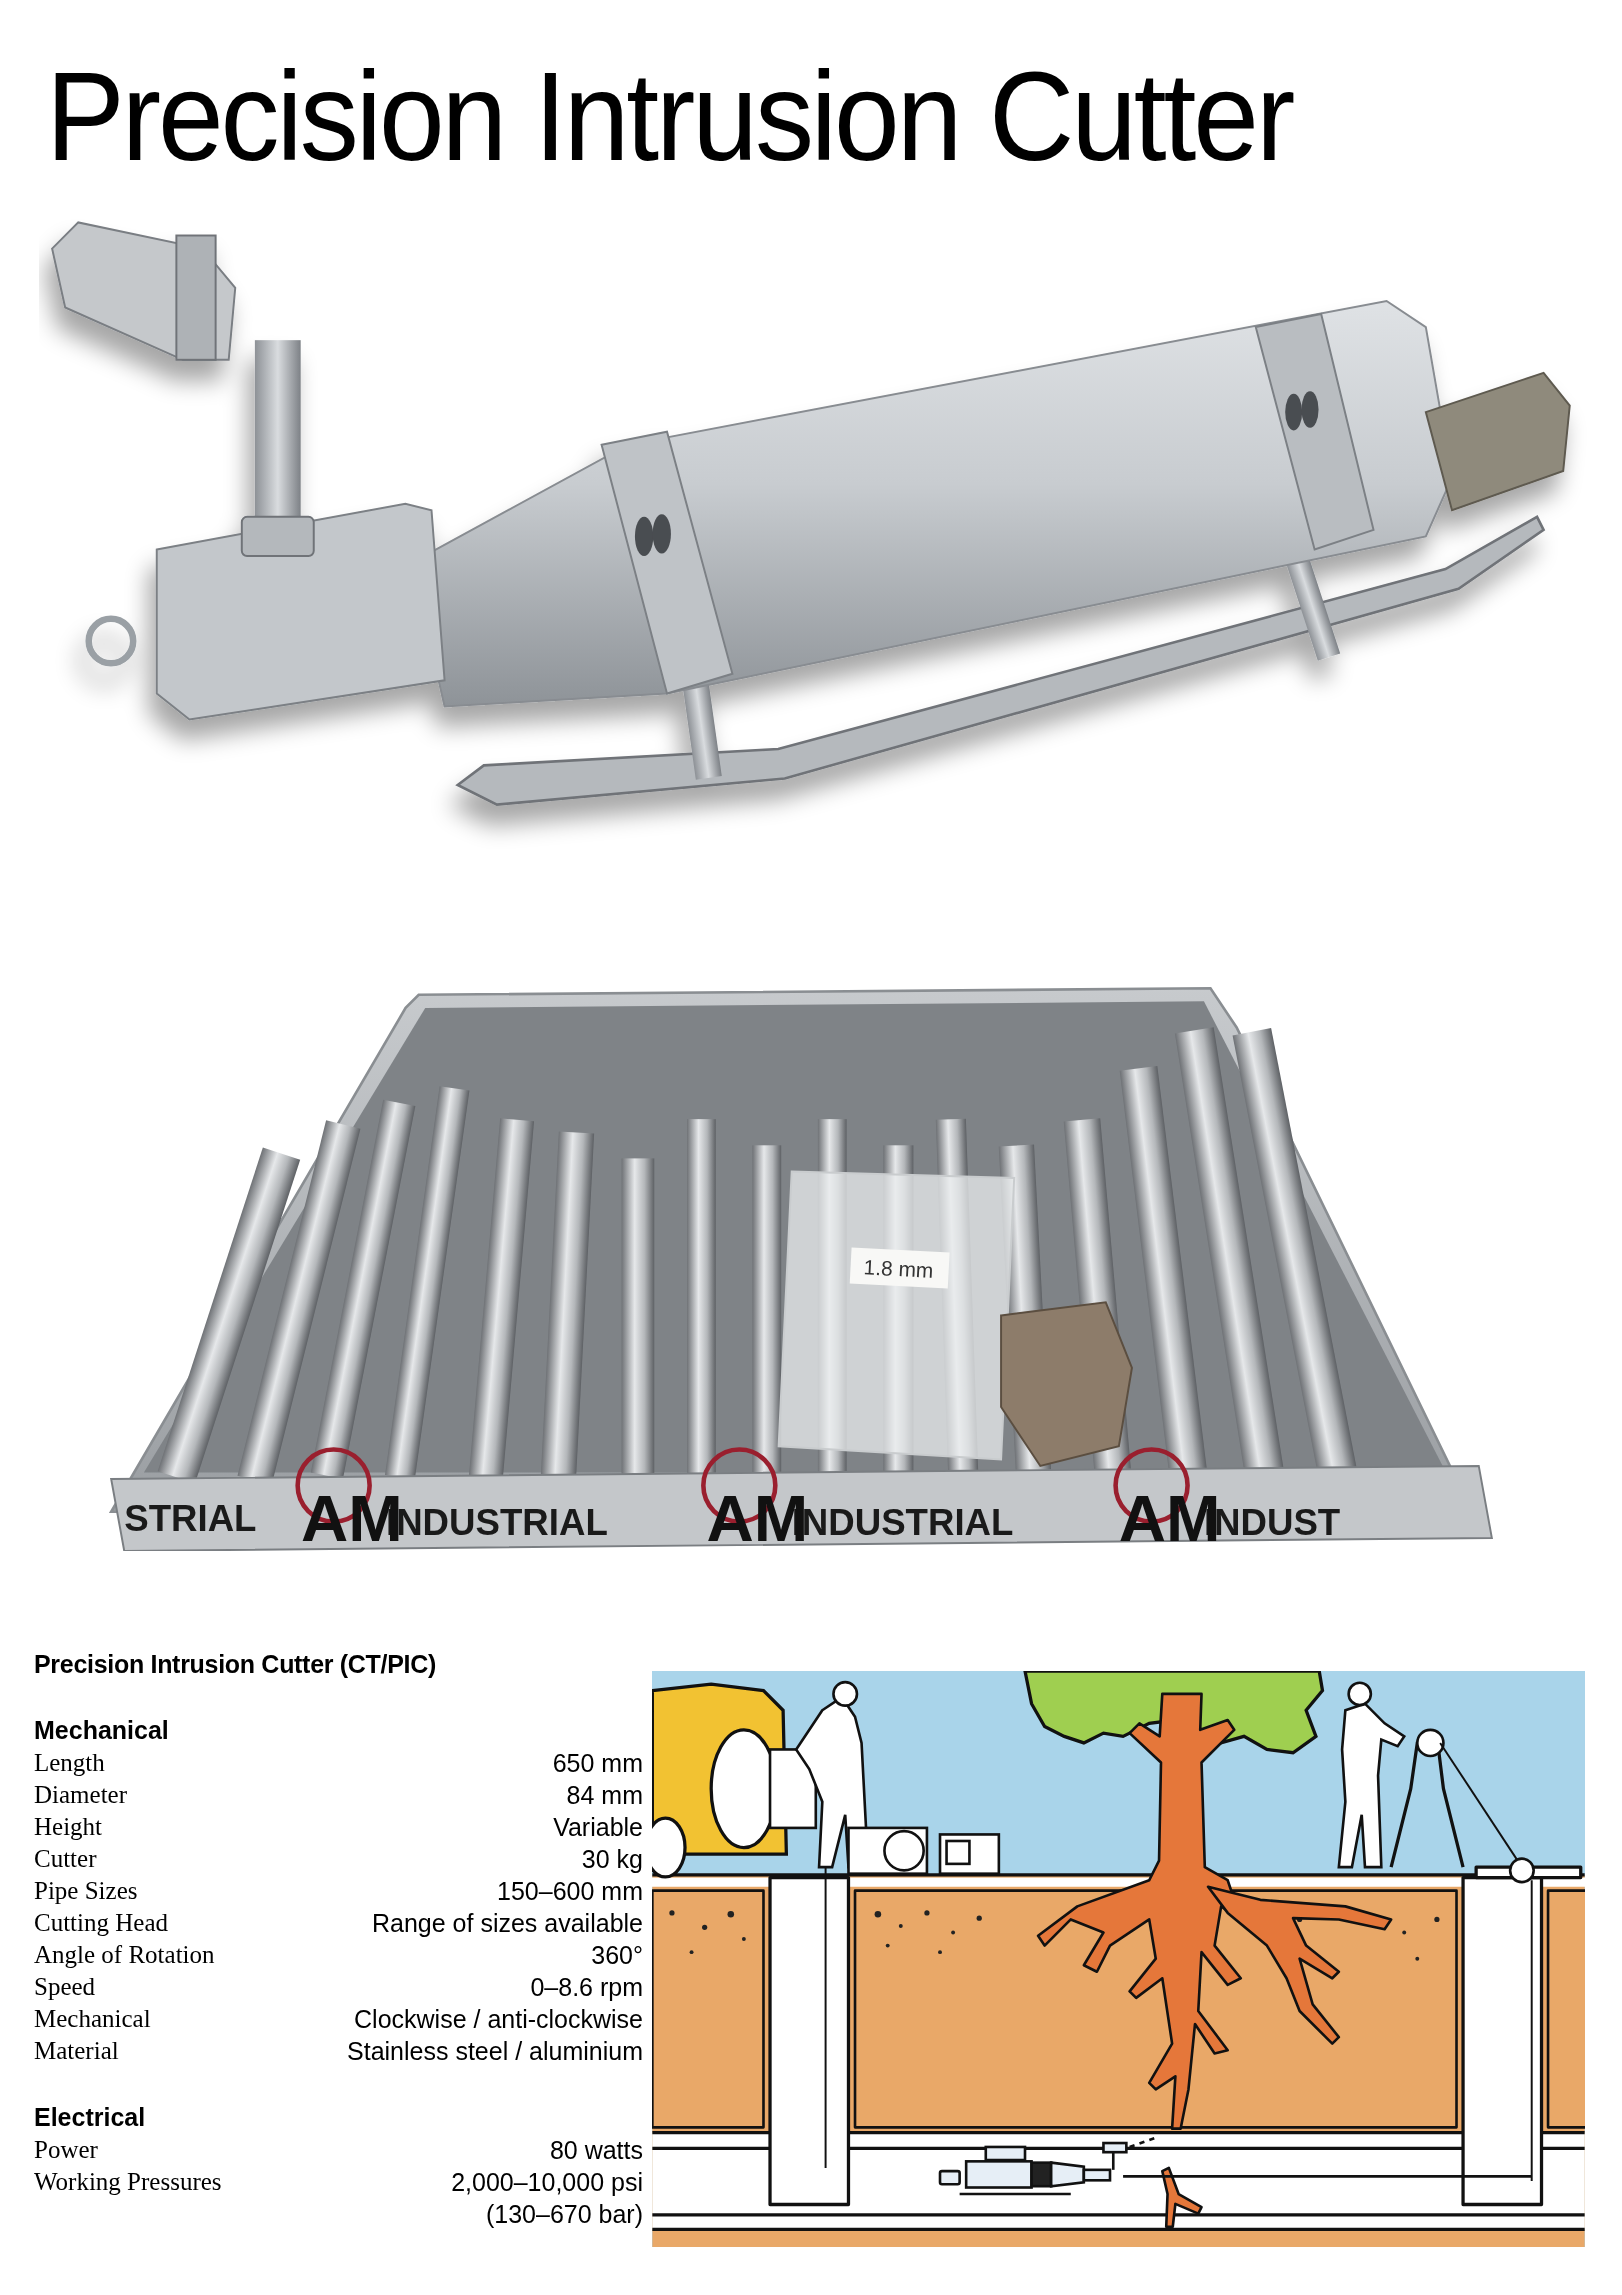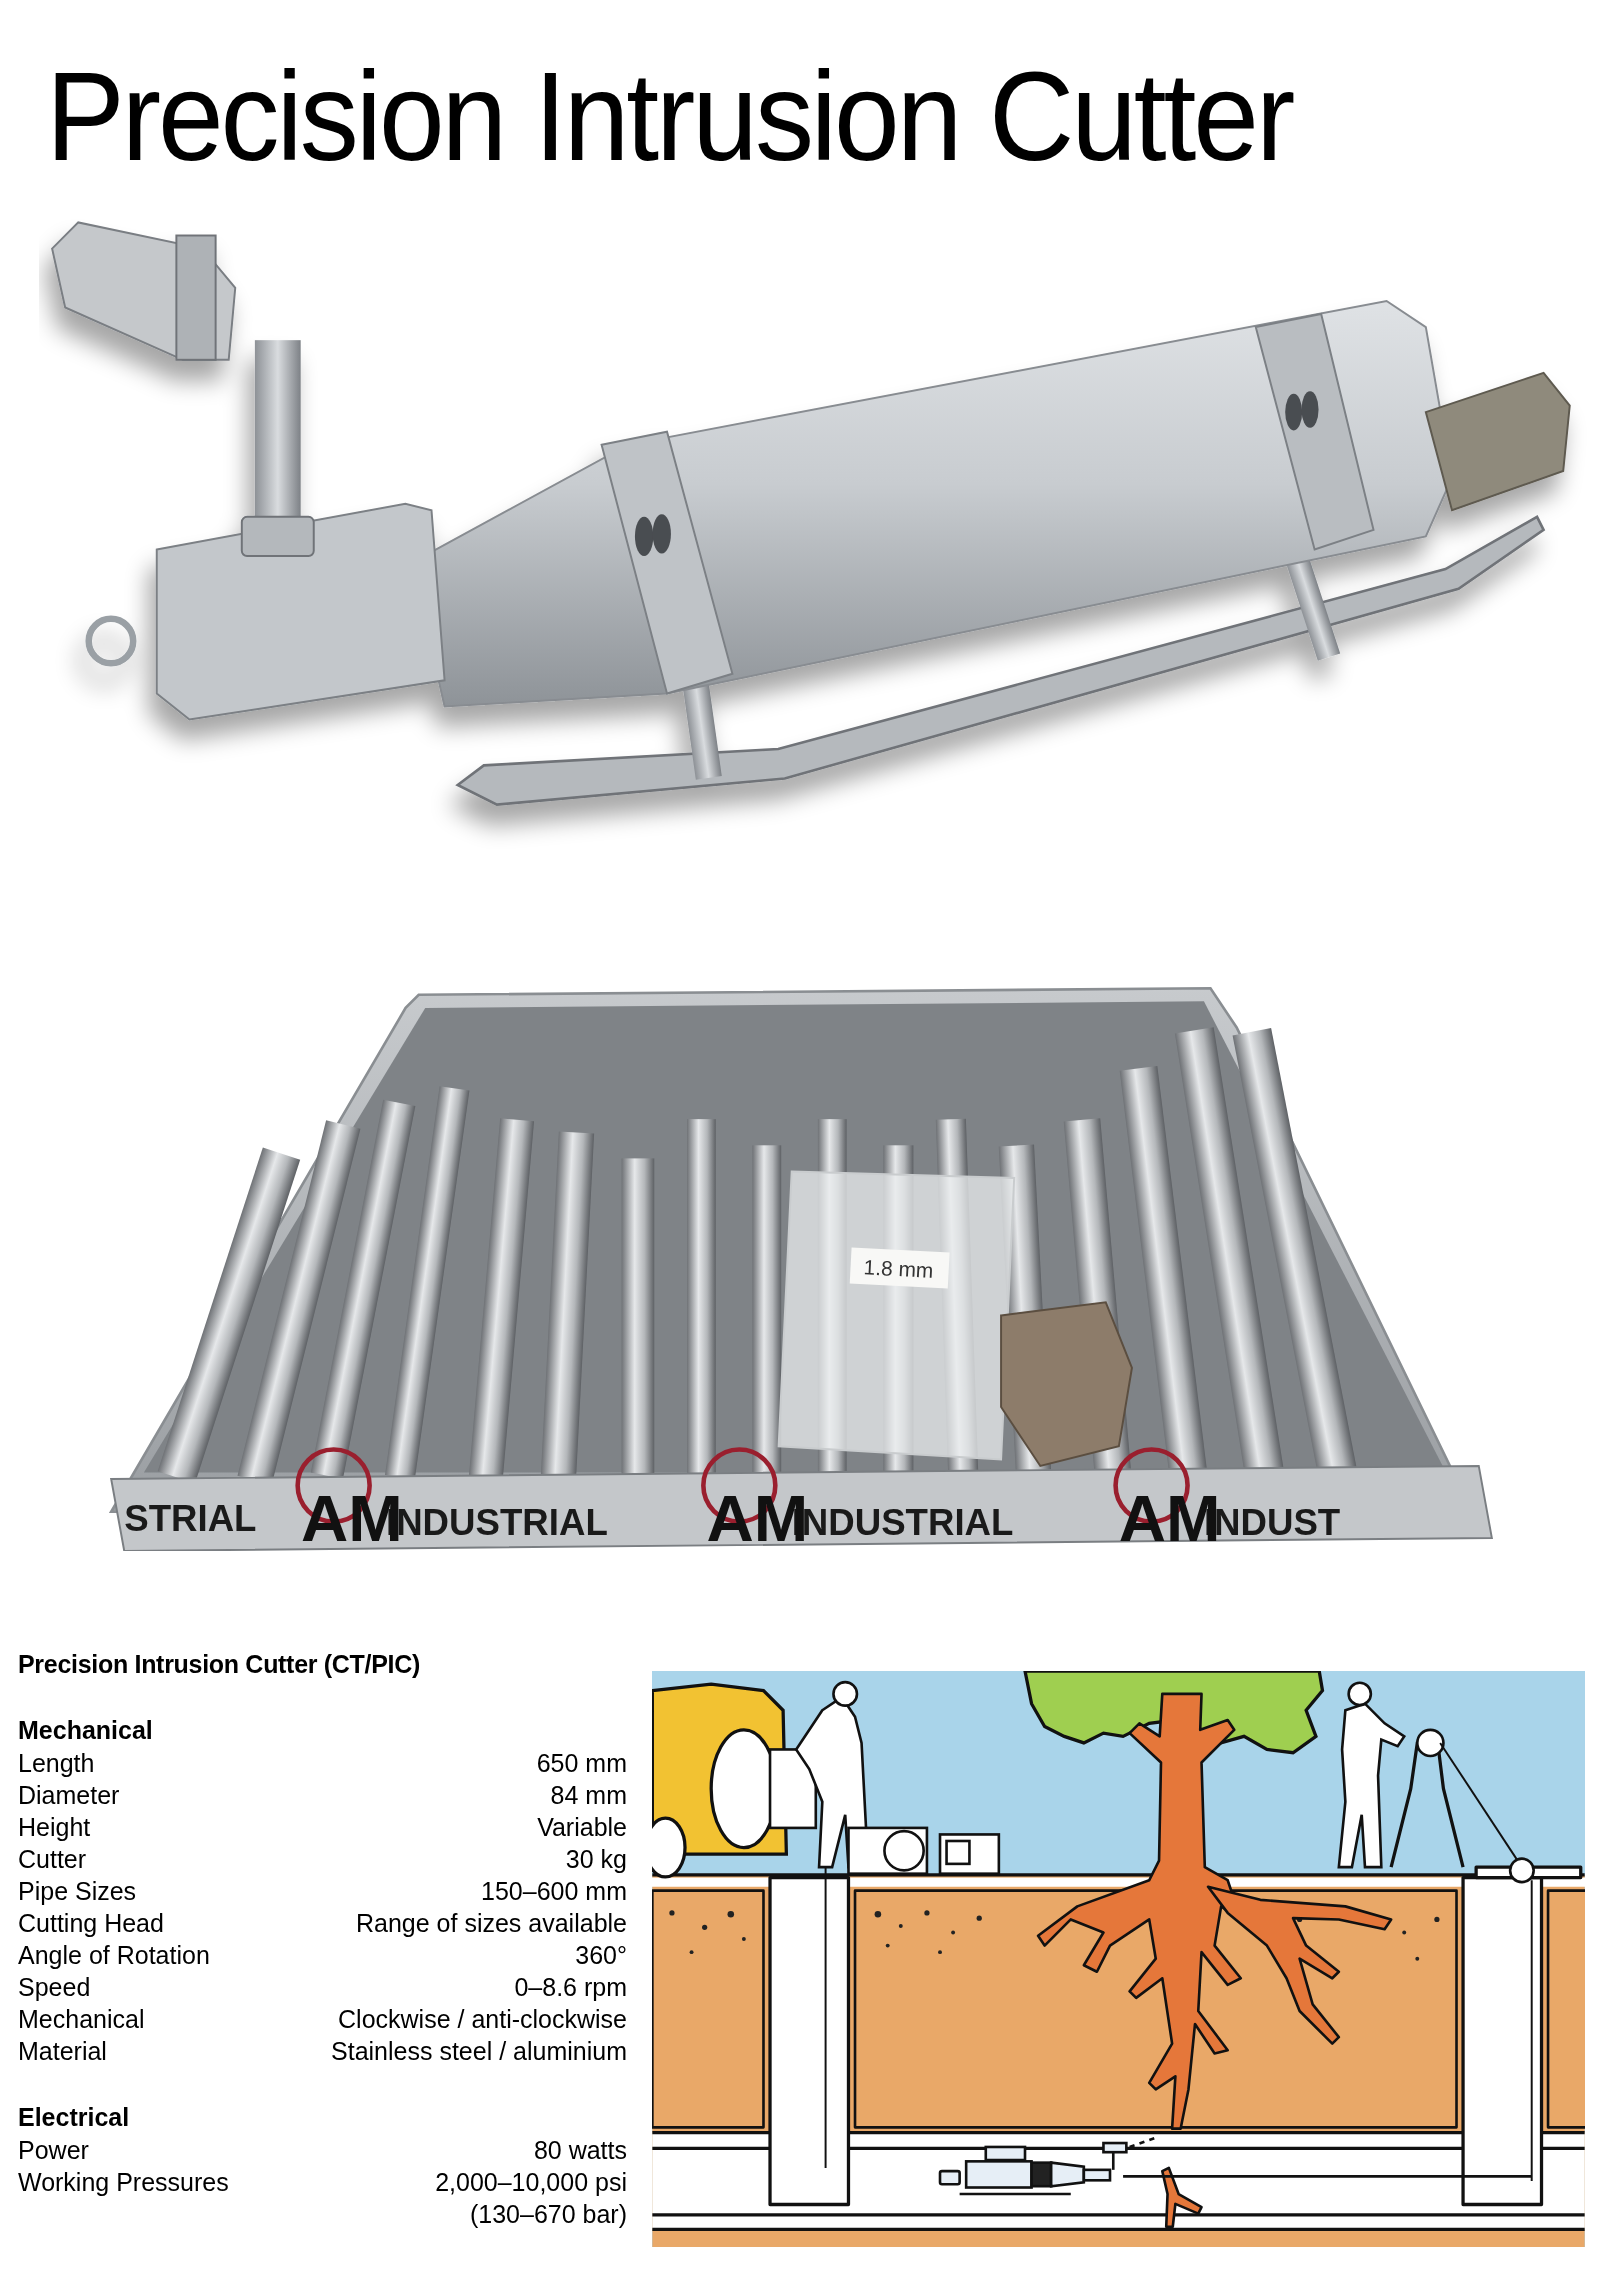--- a/index.html
+++ b/index.html
@@ -1,24 +1,24 @@
 <!DOCTYPE html>
 <html style="font-size:10.5px"><head>
 <meta charset="utf-8">
 <style>
   html,body{margin:0;padding:0;background:#fff;}
   body{width:1623px;height:2295px;position:relative;overflow:hidden;font-family:"Liberation Sans",sans-serif;color:#000;}
   .abs{position:absolute;}
   #title{left:46px;top:51px;font-size:127px;line-height:131px;font-weight:400;letter-spacing:-3.3px;white-space:nowrap;transform:scaleX(0.93);transform-origin:left top;}
   
-  #specs{left:18px;top:1648px;width:609px;}
+  #specs{left:34px;top:1648px;width:609px;}
   .spec-heading{font-size:25px;font-weight:700;line-height:33px;letter-spacing:-0.3px;}
   .sec-heading{font-size:25px;font-weight:700;line-height:33px;}
   .row{display:flex;font-size:25px;line-height:32px;}
-  .row .k{width:260px;flex:none;}
+  .row .k{width:260px;flex:none;font-family:Liberation Serif, serif;}
   .row .v{flex:1;text-align:right;}
   .gap1{height:33px;}
   .gap2{height:34px;}
   
   #photo1{left:39px;top:196px;width:1570px;height:707px;}
   #photo2{left:98px;top:949px;width:1407px;height:602px;}
   #diagram{left:652px;top:1671px;width:933px;height:576px;overflow:hidden;background:#a9d4ea;}
 </style>
 </head>
 <body>

